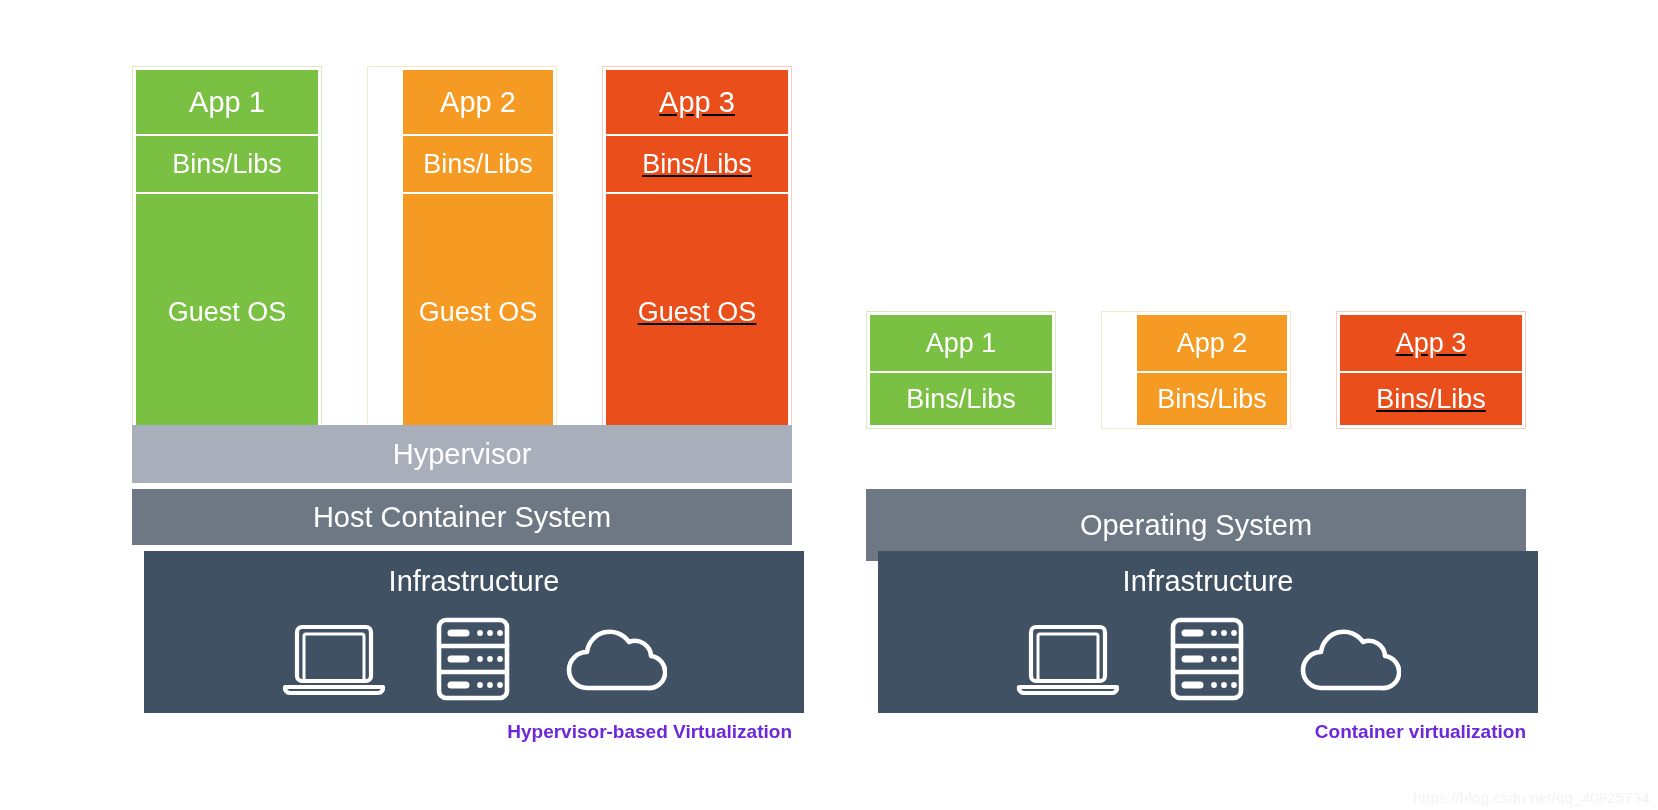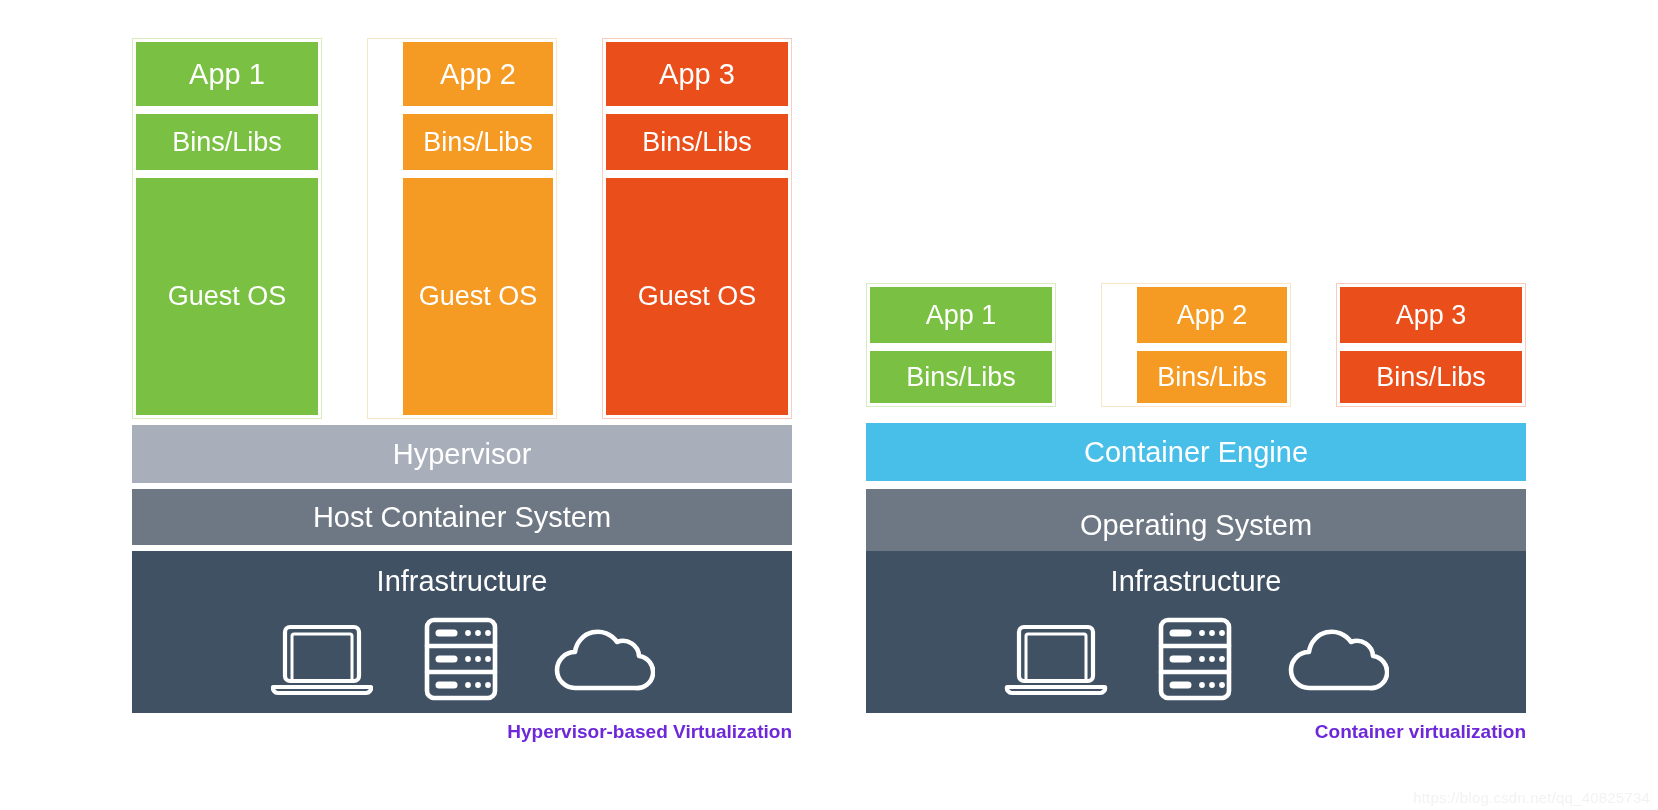--- a/index.html
+++ b/index.html
@@ -38,26 +38,27 @@
     justify-content: space-between;
     width: 100%;
   }
 
   .col {
     box-sizing: border-box;
     border: 1px solid transparent;
     padding: 3px;
     display: flex;
     flex-direction: column;
-    gap: 8px;
+    gap: 2px;
+    margin-top: 28px;
   }
 
   .col.green  { border-color: #d8ecc0; }
   .col.orange { border-color: #fbe5c9; padding-left: 35px; }
-  .col.red    { border-color: #f8cbbd; }
+  .col.red    { border-color: #f8cbbd; text-decoration: underline; }
 
   .cell {
     display: flex;
     align-items: center;
     justify-content: center;
     color: #ffffff;
     text-align: center;
     line-height: 1;
   }
   .cell.green  { background: #7ac143; }
@@ -106,21 +107,21 @@
     font-size: 29px;
   }
   .band-os {
     top: 489px; height: 72px;
     background: #6e7884;
     font-size: 29px;
   }
 
   .band-infra {
     position: absolute;
-    left: 0;
+    left: 12px;
     width: 100%;
     top: 551px;
     height: 162px;
     background: #415164;
     box-sizing: border-box;
   }
   .infra-title {
     position: absolute;
     top: 16px;
     left: 0;
@@ -256,21 +257,20 @@
         <div class="cell orange bins">Bins/Libs</div>
       </div>
 
       <div class="col red">
         <div class="cell red app">App 3</div>
         <div class="cell red bins">Bins/Libs</div>
       </div>
 
     </div>
 
-    <div class="band band-engine">Container Engine</div>
     <div class="band band-os">Operating System</div>
 
     <div class="band-infra">
       <div class="infra-title">Infrastructure</div>
       <div class="infra-icons">
 
         <span>
           <svg width="106" height="76" viewBox="0 0 106 76" fill="none" stroke="#ffffff" stroke-width="4.2" stroke-linecap="round" stroke-linejoin="round">
             <rect x="16" y="6" width="74" height="54" rx="5"></rect>
             <rect x="23" y="13" width="60" height="47" rx="2" stroke-width="3"></rect>

